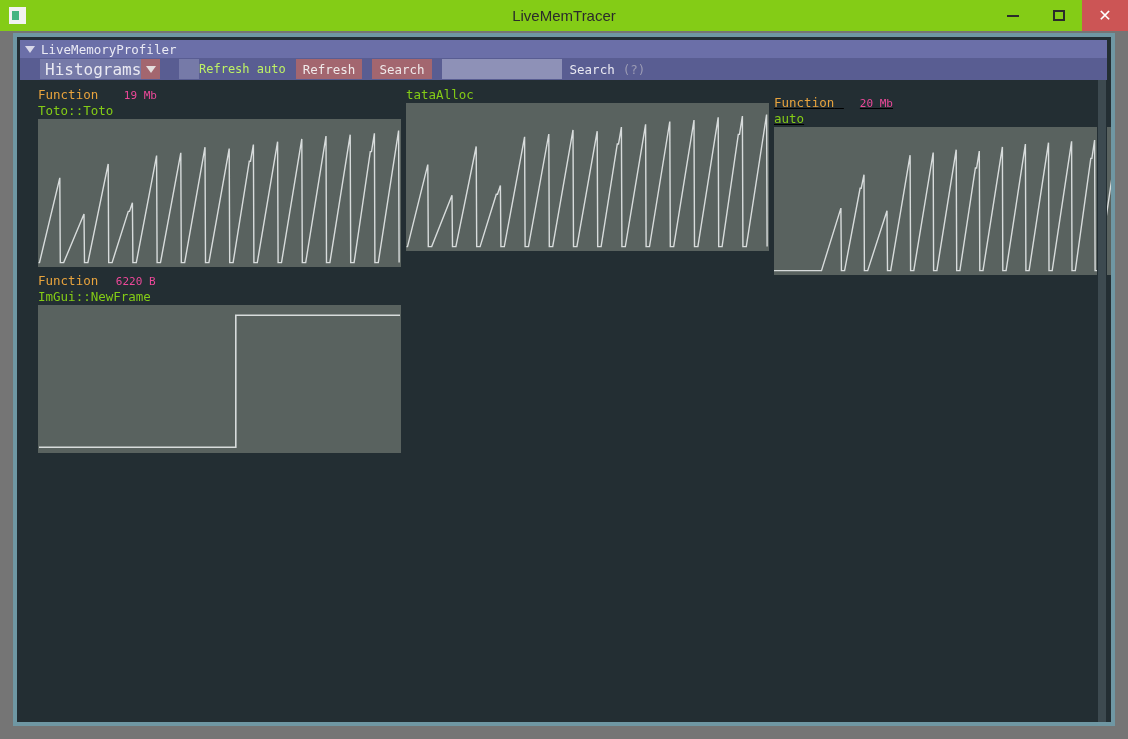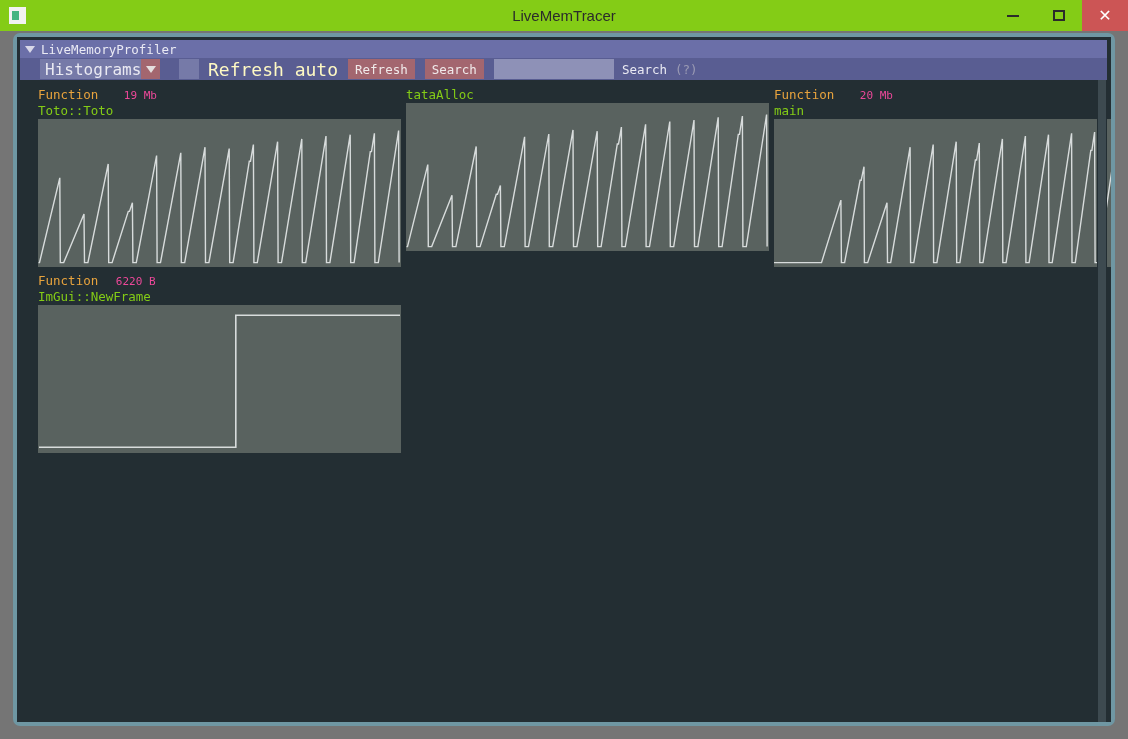--- a/index.html
+++ b/index.html
@@ -46,21 +46,20 @@
     color: #ffffff; font-family: "Liberation Sans", sans-serif;
     font-size: 16px; line-height: 16px;
   }
 
   
   #client-border {
     position: absolute; left: 13px; top: 33px;
     width: 1102px; height: 693px;
     background: #6f97a3;
     padding: 4px;
-    border-radius: 7px;
   }
   #client {
     position: relative; width: 100%; height: 100%;
     background: #232e33;
     overflow: hidden;
   }
 
   
   #imgui-titlebar {
     position: absolute; left: 3px; top: 3px;
@@ -102,21 +101,21 @@
   #combo-arrowbox i {
     width: 0; height: 0;
     border-left: 5px solid transparent;
     border-right: 5px solid transparent;
     border-top: 7px solid #e4dede;
   }
   #auto-check {
     margin-left: 19px; width: 20px; height: 20px;
     background: #767aa8;
   }
-  .tb-label { font-size: 18px; color: #fef9c3; margin-left: 9px; }
+  .tb-label { font-size: 12px; color: #bef264; }
   .tb-btn {
     height: 20px; margin-left: 10px; padding: 0 7px;
     background: #a3666f; color: #f0eaea; font-size: 12.5px;
     display: flex; align-items: center;
   }
   #search-box {
     margin-left: 10px; width: 120px; height: 20px;
     background: #8e91b7;
   }
   #search-label { font-size: 12.5px; color: #e9e9f2; margin-left: 8px; }
@@ -214,26 +213,26 @@
 
         <div class="hist" style="left:386px; top:6px; width:363px;">
           <div class="hist-name">tataAlloc</div>
           <div class="plot" style="width:363px;height:148px;">
             <svg width="363" height="148" viewBox="0 0 363 148">
               <polyline id="p1" fill="none" stroke="#d8dcdc" stroke-width="1.4" points="0.5,143.6 1.5,143.6 21.8,61.6 22.3,143.6 25.7,143.6 46.0,92.2 46.5,143.6 49.9,143.6 70.2,43.5 70.7,143.6 74.1,143.6 90.3,91.2 91.5,91.2 94.4,82.4 94.9,143.6 98.3,143.6 118.6,33.8 119.1,143.6 122.5,143.6 142.8,31.0 143.3,143.6 146.7,143.6 167.0,26.9 167.5,143.6 170.9,143.6 191.2,28.2 191.7,143.6 195.1,143.6 211.3,41.0 212.5,41.0 215.4,24.1 215.9,143.6 219.3,143.6 239.6,21.3 240.1,143.6 243.5,143.6 263.8,18.5 264.3,143.6 267.7,143.6 288.0,17.1 288.5,143.6 291.9,143.6 312.2,14.3 312.7,143.6 316.1,143.6 332.3,31.4 333.5,31.4 336.4,13.0 336.9,143.6 340.3,143.6 360.6,11.6 361.1,143.6"></polyline>
             </svg>
           </div>
         </div>
 
-        <div class="hist" style="left:754px; top:6px; width:346px;">
+        <div class="hist" style="left:754px; top:14px; width:346px;text-decoration:underline;">
           <div class="hist-hdr">
             <span class="hist-kw">Function</span>
             <span class="hist-val" style="margin-left:16px">20 Mb</span>
           </div>
-          <div class="hist-name">main</div>
+          <div class="hist-name">auto</div>
           <div class="plot" style="width:346px;height:148px;">
             <svg width="346" height="148" viewBox="0 0 346 148">
               <polyline id="p2" fill="none" stroke="#d8dcdc" stroke-width="1.4" points="0.0,143.6 23.1,143.6 23.1,143.6 46.1,143.6 47.5,143.6 66.9,81.1 67.4,143.6 70.6,143.6 86.1,61.3 87.2,61.3 90.0,47.7 90.4,143.6 93.7,143.6 113.0,83.8 113.5,143.6 116.7,143.6 136.1,28.2 136.6,143.6 139.8,143.6 159.2,25.5 159.6,143.6 162.9,143.6 182.2,22.7 182.7,143.6 185.9,143.6 201.4,41.0 202.6,41.0 205.3,24.1 205.8,143.6 209.0,143.6 228.4,19.9 228.8,143.6 232.1,143.6 251.4,17.1 251.9,143.6 255.1,143.6 274.5,15.7 275.0,143.6 278.2,143.6 297.6,14.3 298.0,143.6 301.3,143.6 316.8,31.4 317.9,31.4 320.6,13.0 321.1,143.6 324.3,143.6 343.7,11.6 344.2,143.6"></polyline>
             </svg>
           </div>
         </div>
 
         <div class="hist" style="left:18px; top:192px; width:363px;">
           <div class="hist-hdr">
             <span class="hist-kw">Function</span>

